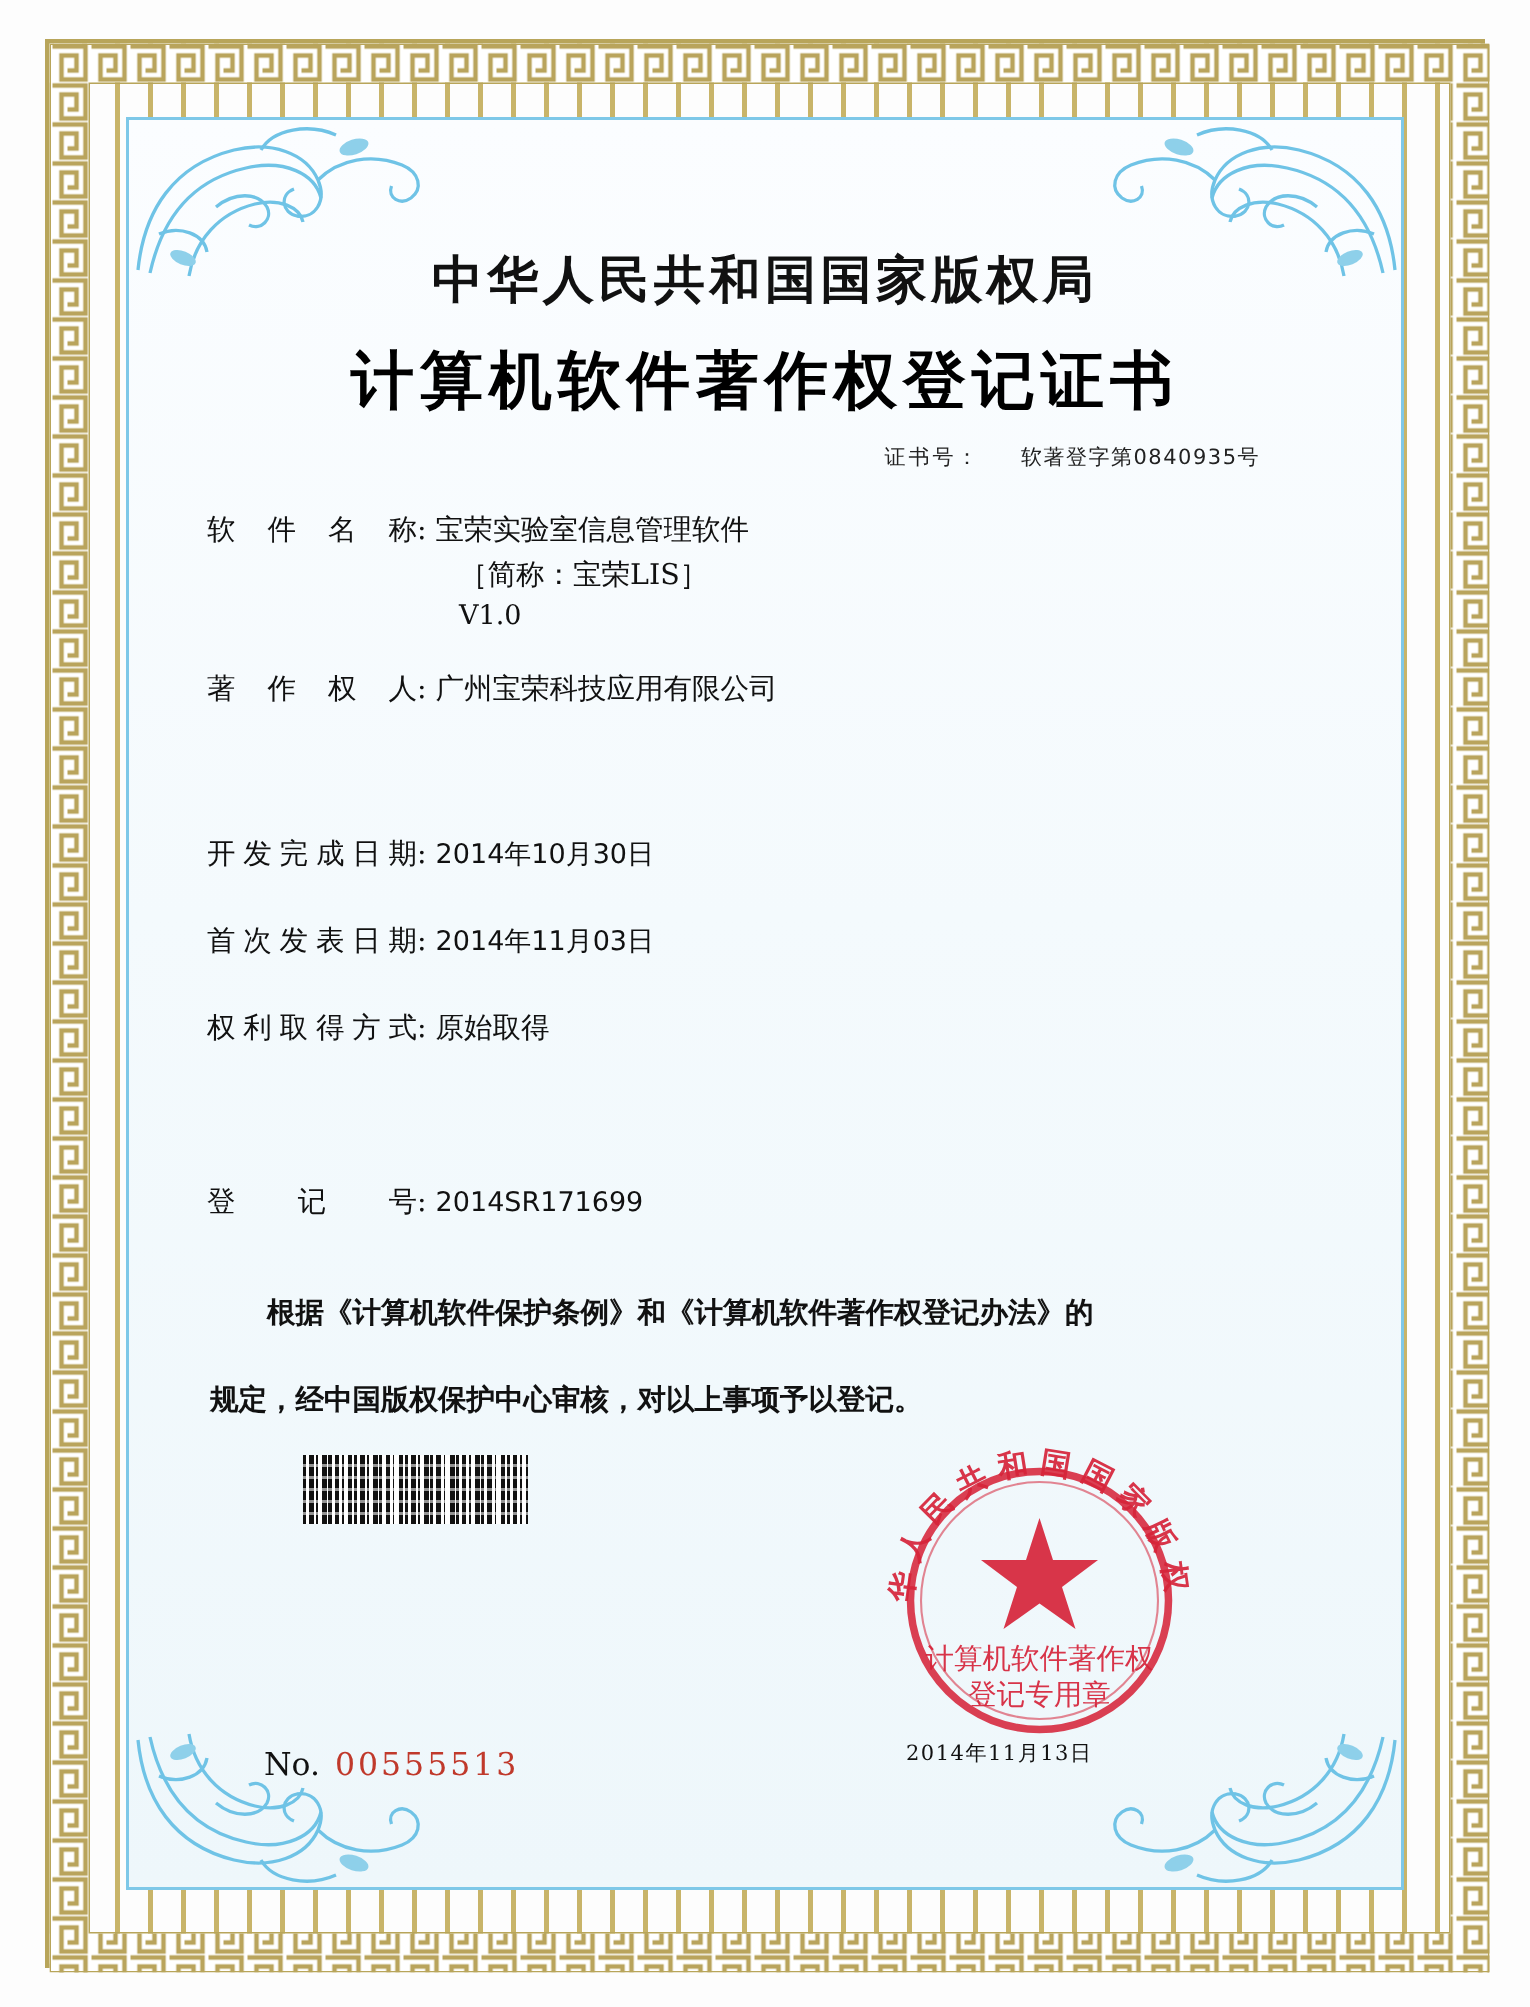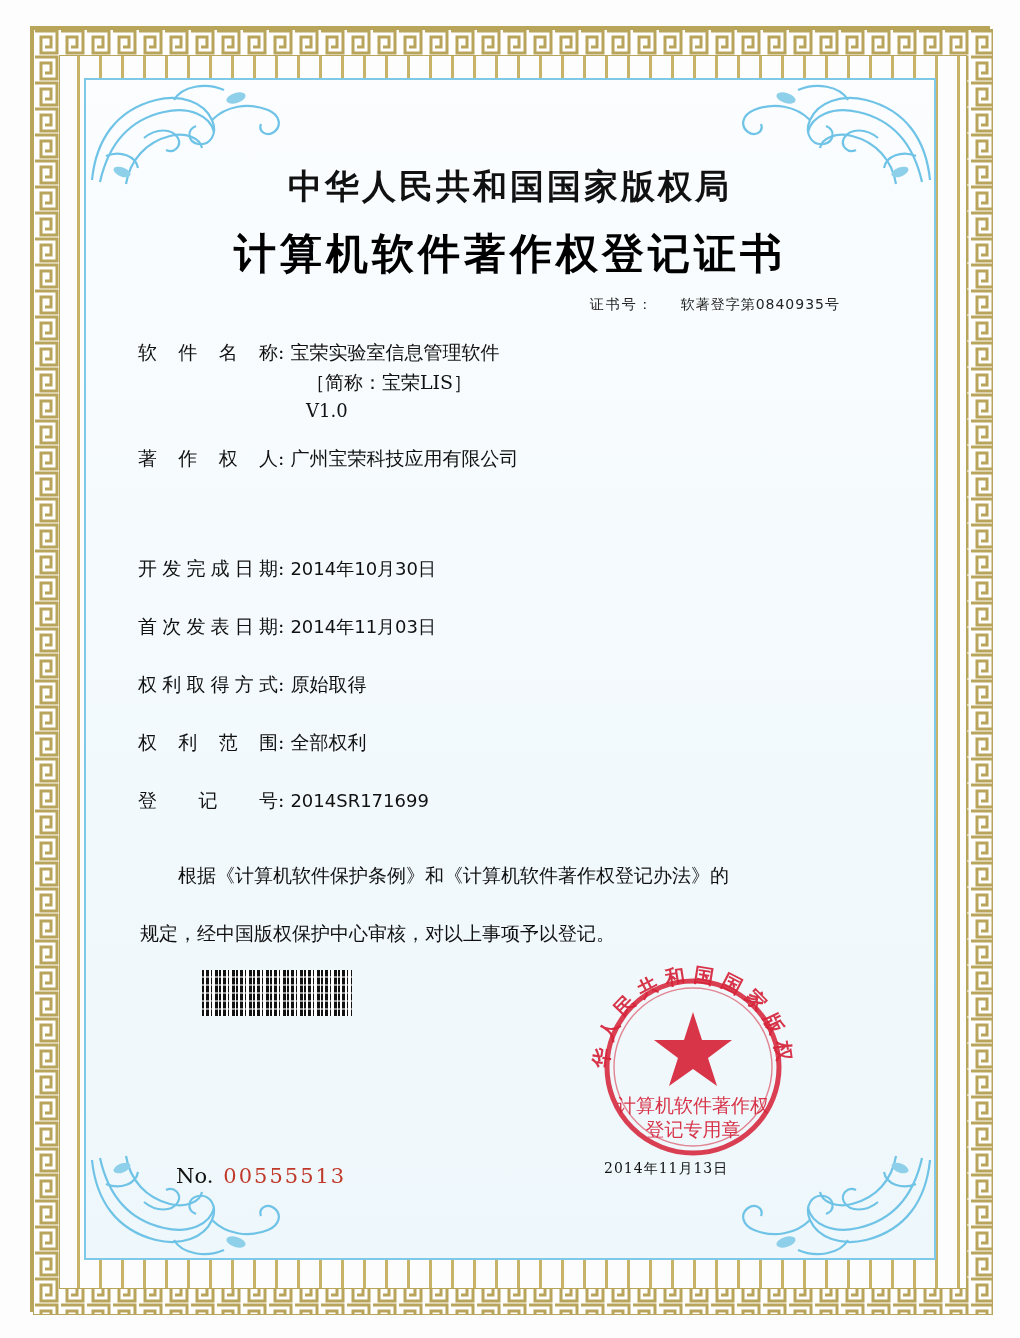--- a/index.html
+++ b/index.html
@@ -152,20 +152,21 @@
   }
 
   .para {
     position: absolute;
     left: 56px;
     width: 748px;
     font-size: 19px;
     line-height: 58px;
     color: #111;
     font-family: "DejaVu Serif", serif;
+    font-weight: bold;
   }
   .para-1 { top: 768px; text-indent: 38px; }
   .para-2 { top: 826px; }
 
   
   .barcode {
     position: absolute;
     left: 118px;
     top: 892px;
     width: 150px;
@@ -338,23 +339,20 @@
     </div>
 
     <div class="field f-pub">
       <span class="lbl">首次发表日期</span><span class="colon">:</span><span class="val val-mono">2014年11月03日</span>
     </div>
 
     <div class="field f-way">
       <span class="lbl">权利取得方式</span><span class="colon">:</span><span class="val">原始取得</span>
     </div>
 
-    <div class="field f-scope">
-      <span class="lbl">权利范围</span><span class="colon">:</span><span class="val">全部权利</span>
-    </div>
 
     <div class="field f-reg">
       <span class="lbl">登记号</span><span class="colon">:</span><span class="val val-mono">2014SR171699</span>
     </div>
 
     <div class="para para-1">根据《计算机软件保护条例》和《计算机软件著作权登记办法》的</div>
     <div class="para para-2">规定，经中国版权保护中心审核，对以上事项予以登记。</div>
 
     <div class="barcode"></div>
     <div class="barcode-overlay"></div>

